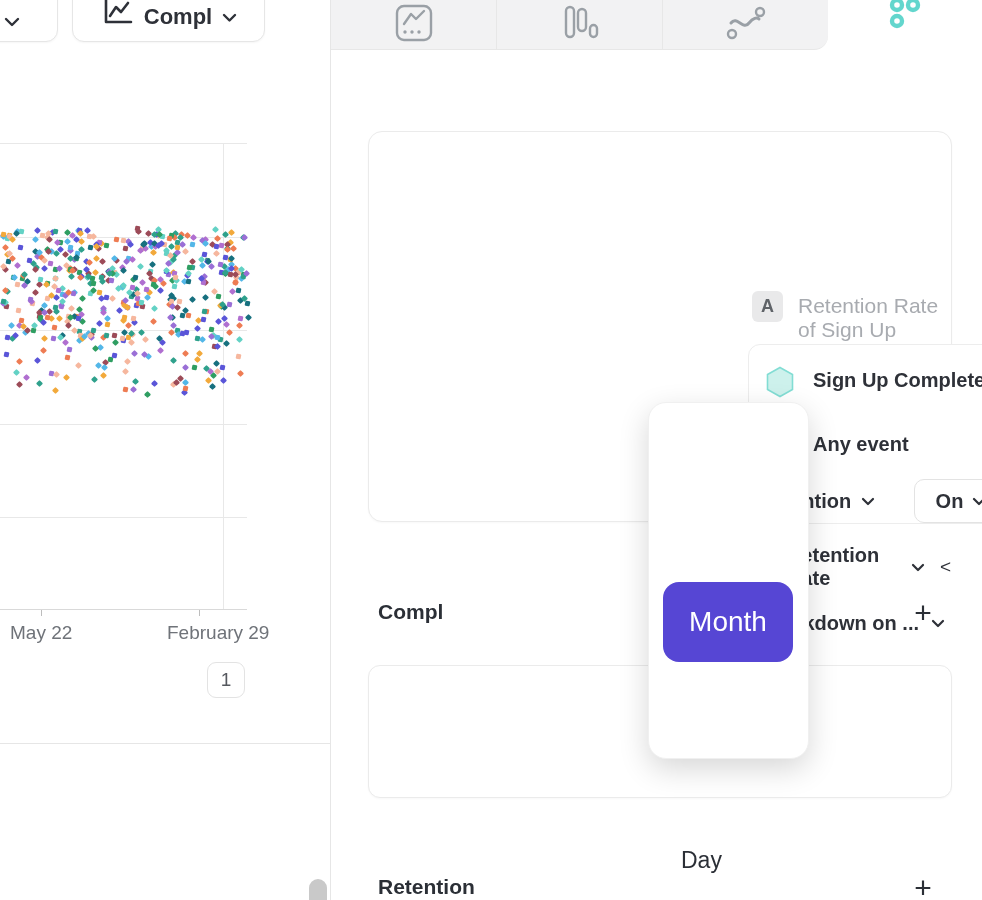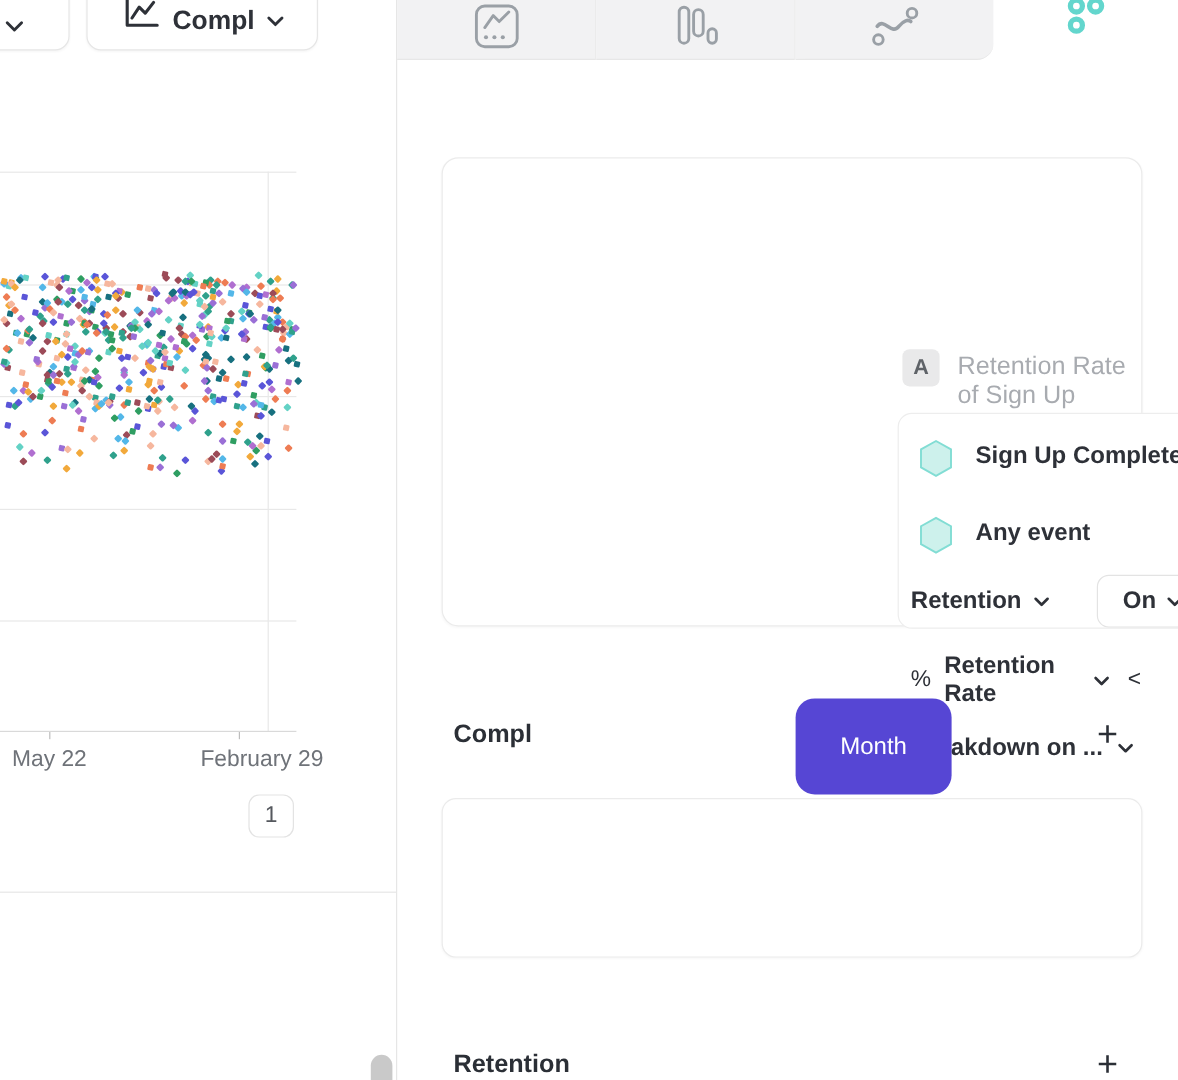--- a/index.html
+++ b/index.html
@@ -69,21 +69,21 @@
   #breakdown-on-row .lbl { font-size:20px; font-weight:700; color:#2e3138; }
 
   
   #interval-menu { left:648px; top:402px; width:161px; height:357px; background:#fff;
                    border:1px solid #f0f0f0; border-radius:18px;
                    box-shadow:0 10px 30px rgba(0,0,0,.16); }
   .menu-item { position:absolute; left:32px; font-size:23px; color:#2b2f36; }
   #mi-0 { top:444px; }
   #mi-sel { left:663px; top:582px; width:130px; height:80px; background:#5646d4; border-radius:16px;
             display:flex; align-items:center; justify-content:center; }
-  #mi-sel span { color:#fff; font-size:20px; }
+  #mi-sel span { color:#fff; font-size:28px; }
   #tooltip { left:752px; top:470px; width:157px; height:35px; background:#4a4a4a; border-radius:4px;
              display:flex; align-items:center; justify-content:center;
              color:#f4f4f4; font-size:19px; box-shadow:0 2px 6px rgba(0,0,0,.2); }
 
   
   .section-title { position:absolute; left:378px; font-size:21px; font-weight:700; color:#2b2f36; }
   .plus-btn { position:absolute; left:908px; width:30px; height:30px; color:#2b2f36;
               font-size:30px; font-weight:400; display:flex; align-items:center; justify-content:center; }
   #filter-card { left:368px; top:665px; width:584px; height:133px; border-radius:12px; }
 </style>
@@ -770,18 +770,22 @@
     
     
     
     
     
   </div>
 
   <span class="section-title" style="top:875px;">Retention</span>
   <div class="plus-btn" style="top:873px;">+</div>
 
+  <div id="interval-menu" class="abs">
+    <span class="menu-item abs" id="mi-0">Day</span>
+
+  </div>
   <div id="mi-sel" class="abs">
     <span>Month</span>
   </div>
 
 
 </div>
 
 </body></html>

